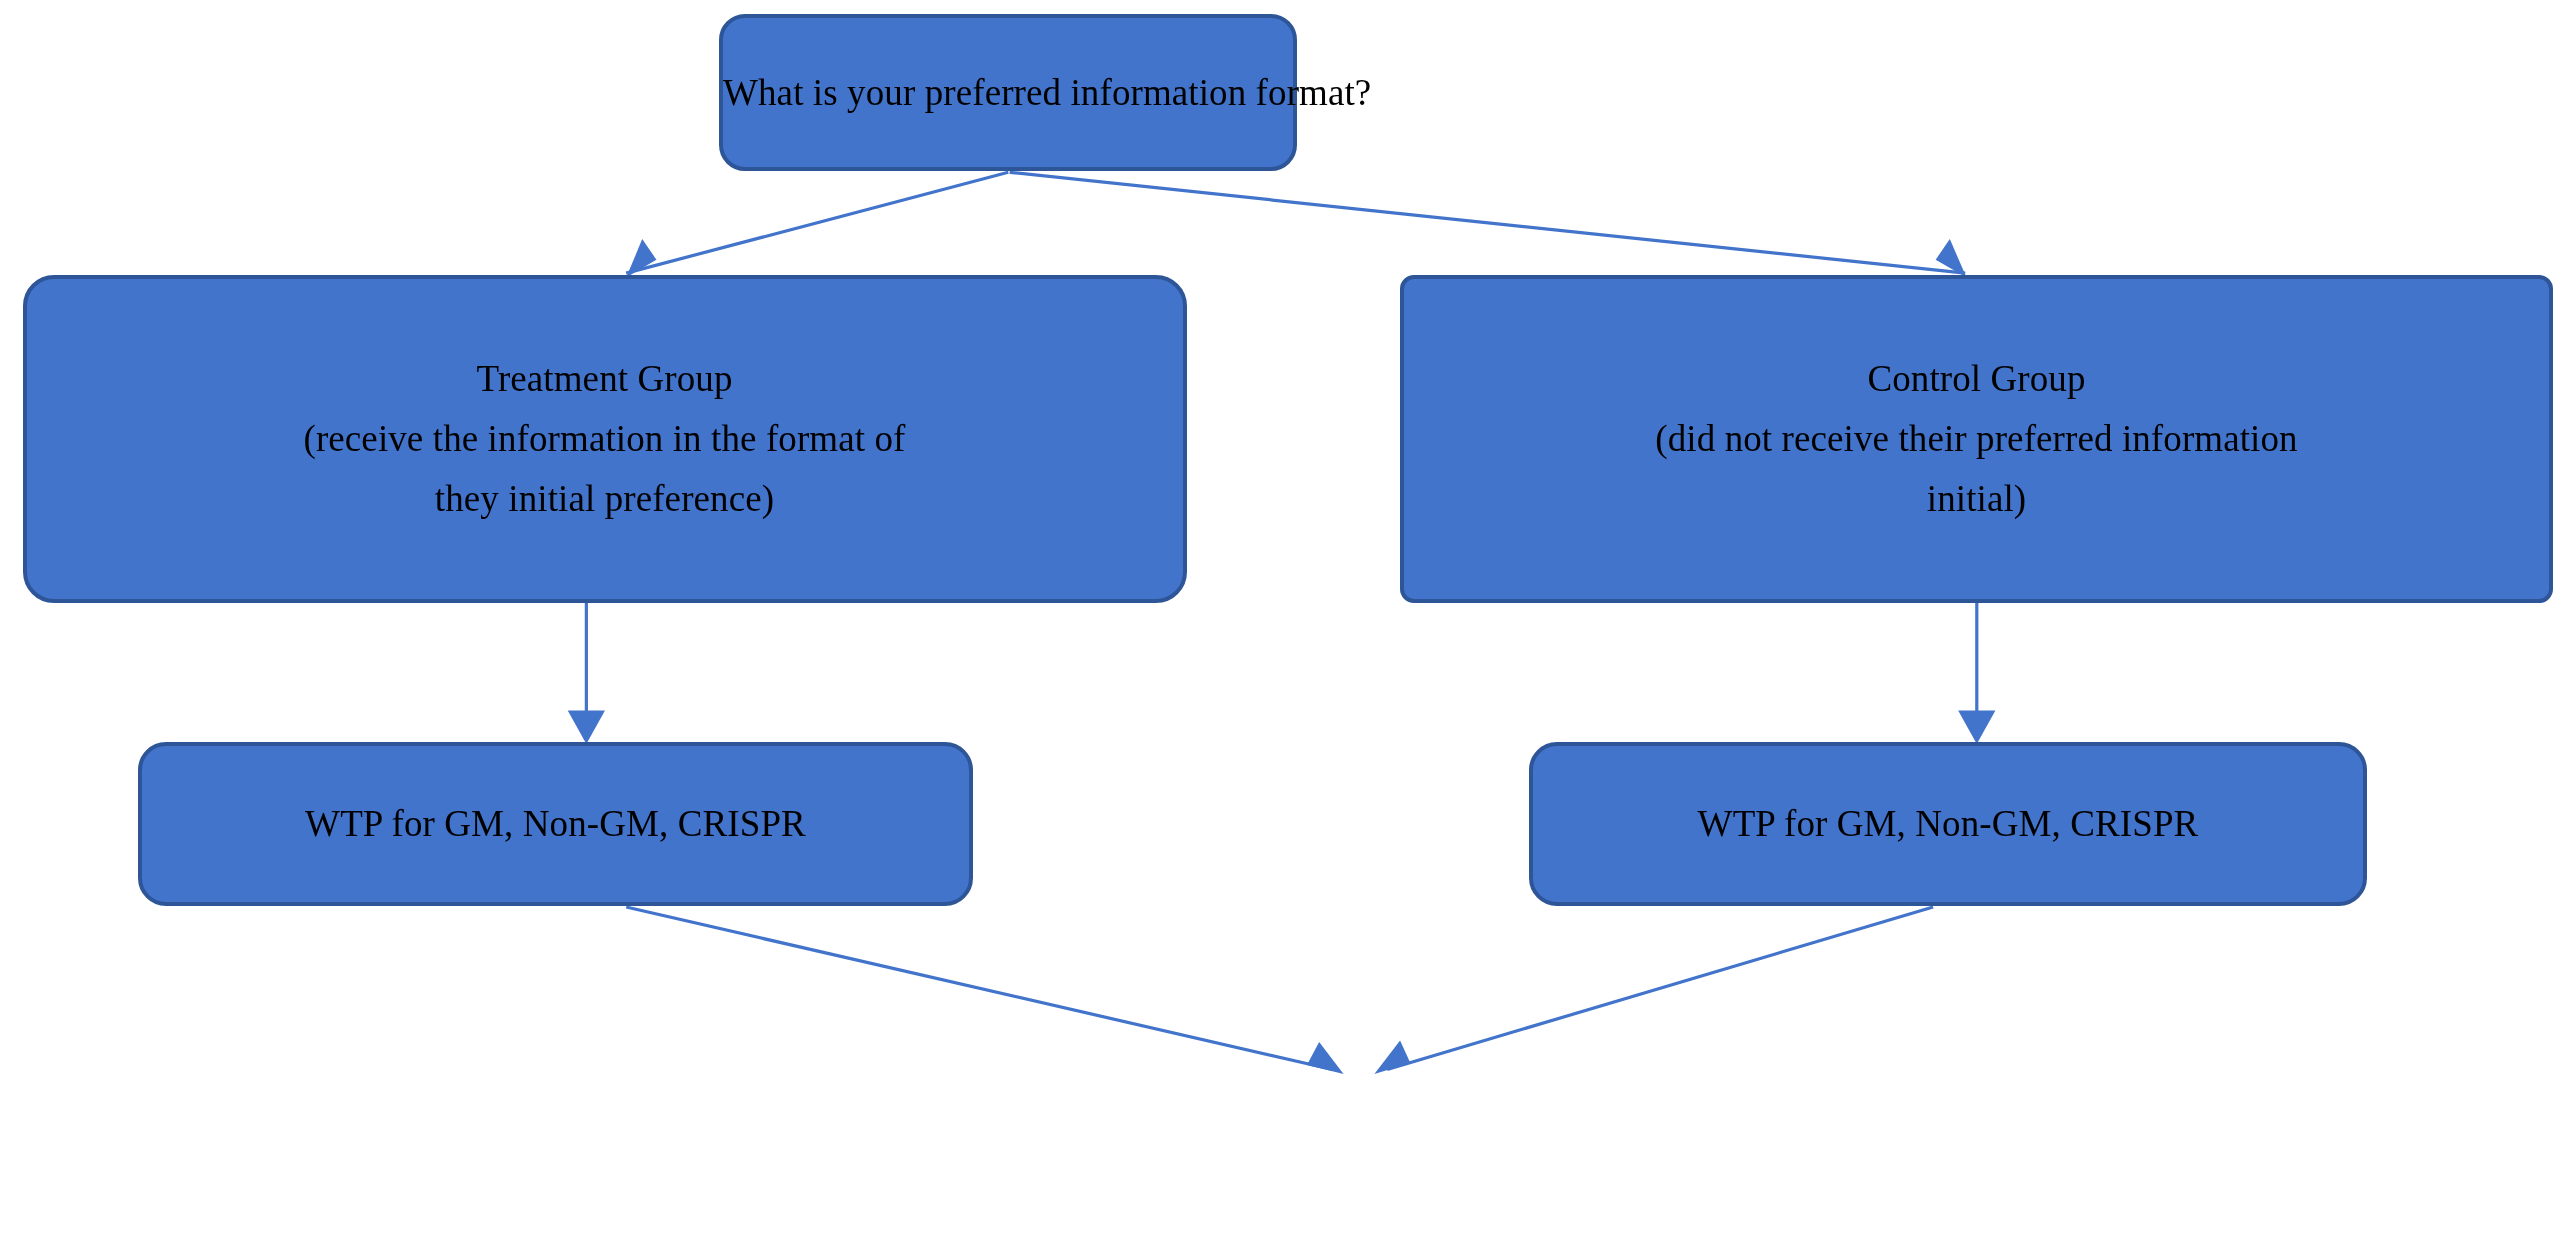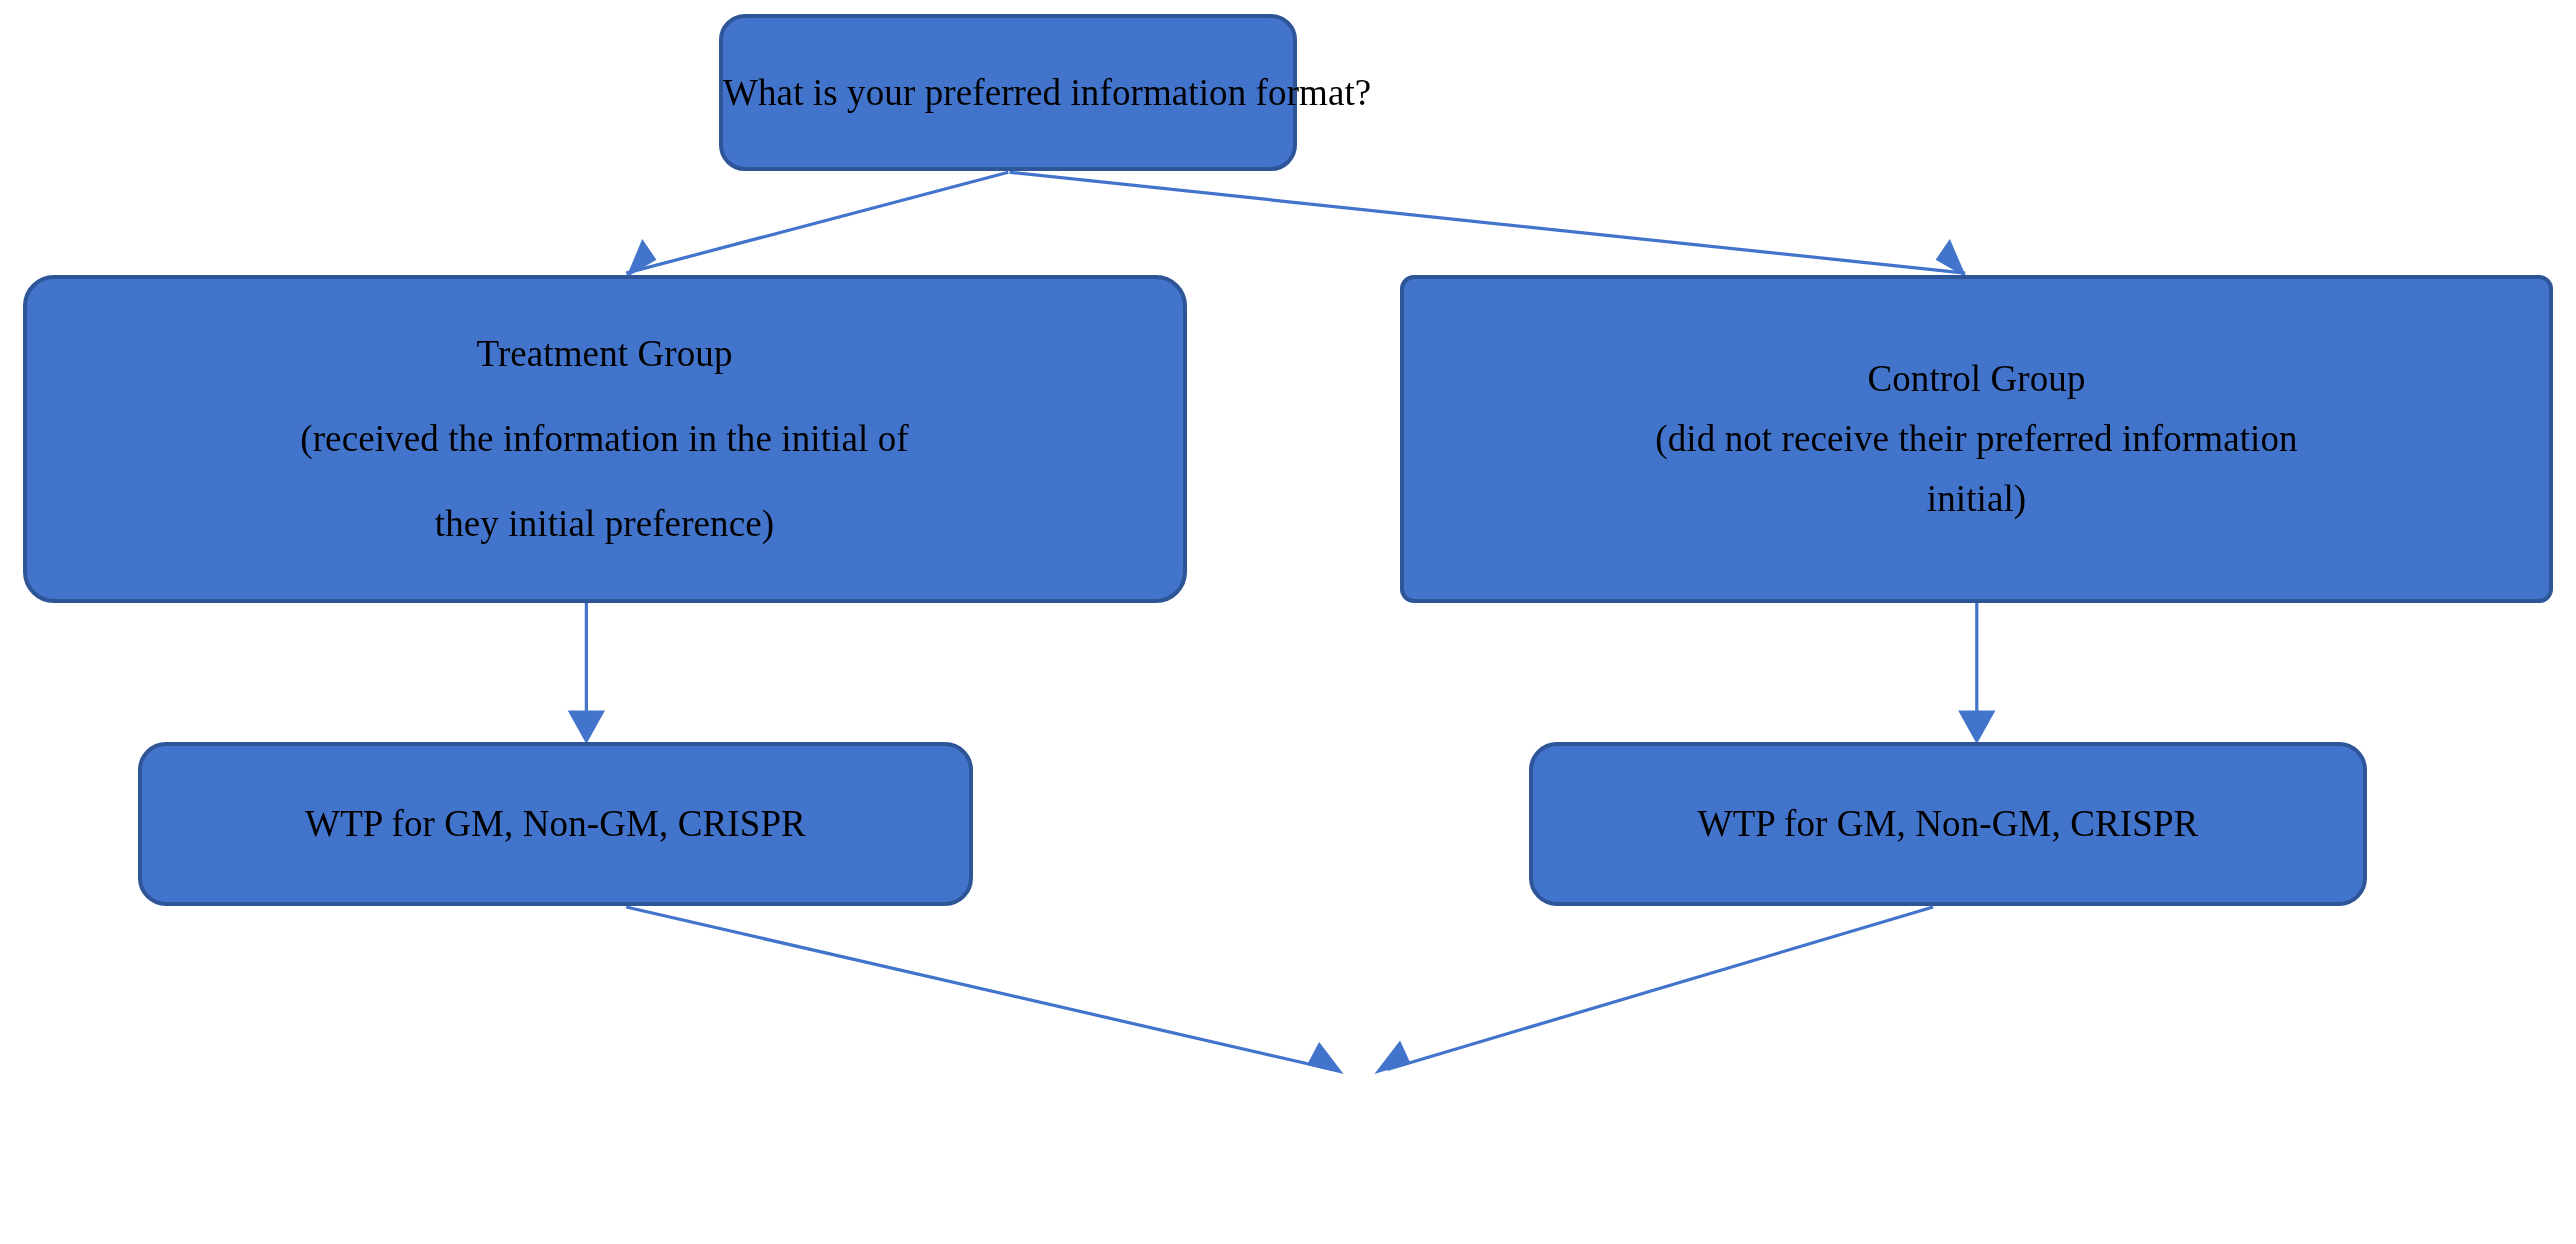--- a/index.html
+++ b/index.html
@@ -31,21 +31,21 @@
   }
   .node .line {
     display: block;
     width: 100%;
     font-size: 37px;
     line-height: 1.62;
     letter-spacing: 0.1px;
     white-space: nowrap;
   }
   #node-question { left: 719px; top: 14px; width: 578px; height: 157px; border-radius: 26px; }
-  #node-treatment { left: 22.5px; top: 275px; width: 1164px; height: 328px; gap: 25px; }
+  #node-treatment { left: 22.5px; top: 275px; width: 1164px; height: 328px; }
   #node-control   { left: 1400px; top: 275px; width: 1153px; height: 328px; border-radius: 14px; }
   #node-wtp-left  { left: 138px; top: 742px; width: 835px; height: 164px; border-radius: 28px; }
   #node-wtp-right { left: 1529px; top: 742px; width: 838px; height: 164px; border-radius: 28px; }
   #node-final     { left: 358px; top: 1071px; width: 2020px; height: 159px; border-radius: 28px; }
   #connectors {
     position: absolute;
     left: 0; top: 0;
     width: 2576px;
     height: 1245px;
     z-index: 1;
@@ -91,21 +91,21 @@
 
     </g>
   </svg>
 
   <div class="node" id="node-question">
     <span class="line">What is your preferred information format?</span>
   </div>
 
   <div class="node" id="node-treatment">
     <span class="line">Treatment Group</span>
-    <span class="line">(received the information in the initial of</span>
+    <span class="line">(receive the information in the format of</span>
     <span class="line">they initial preference)</span>
   </div>
 
   <div class="node" id="node-control">
     <span class="line">Control Group</span>
     <span class="line">(did not receive their preferred information</span>
     <span class="line">initial)</span>
   </div>
 
   <div class="node" id="node-wtp-left">

